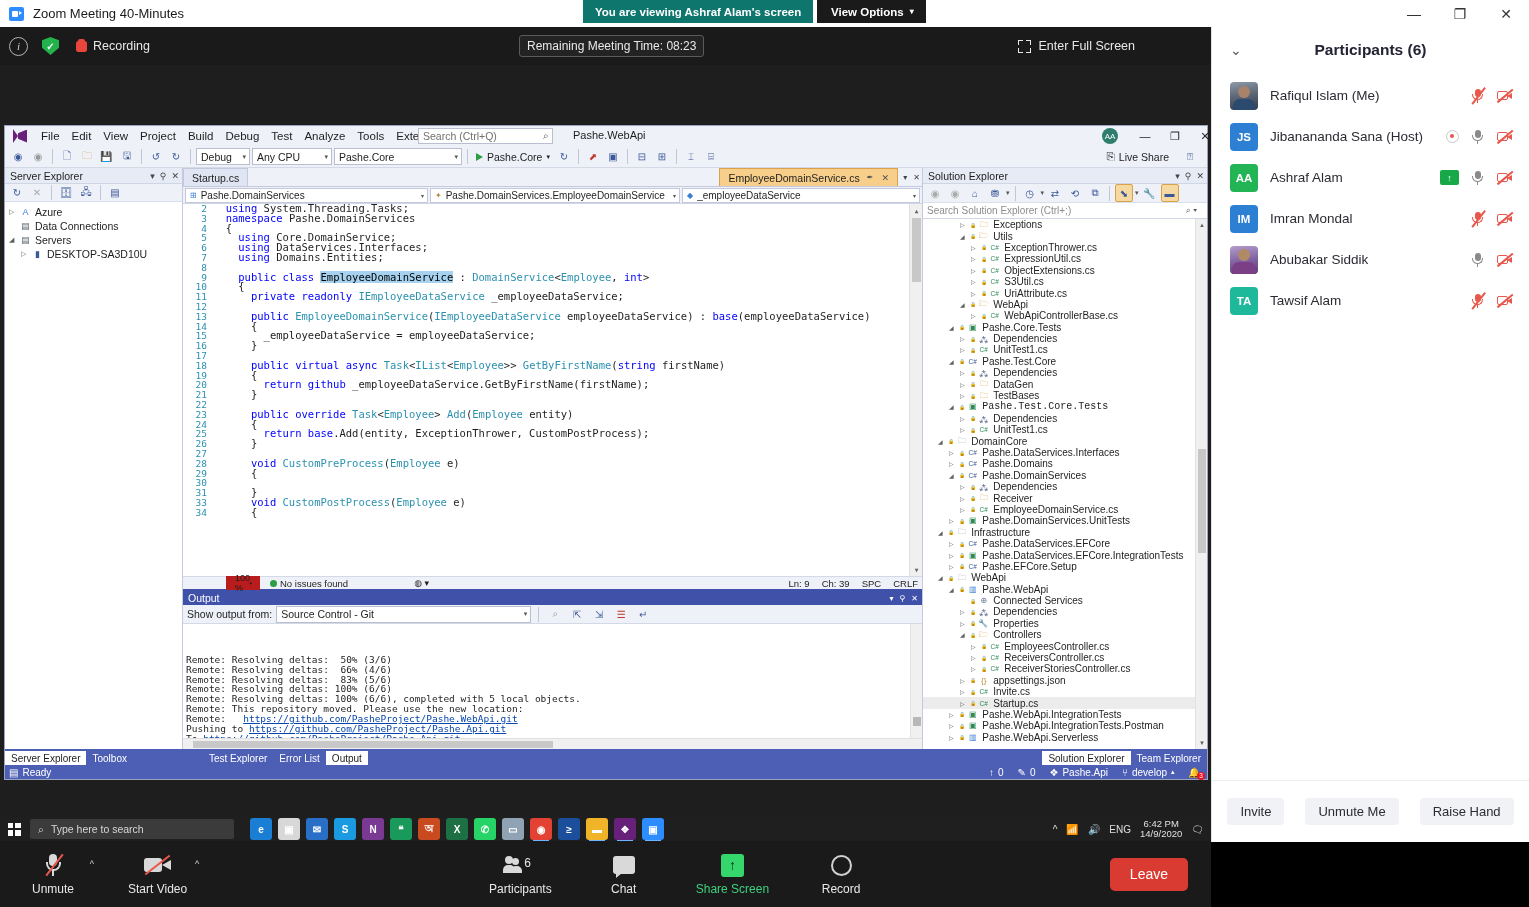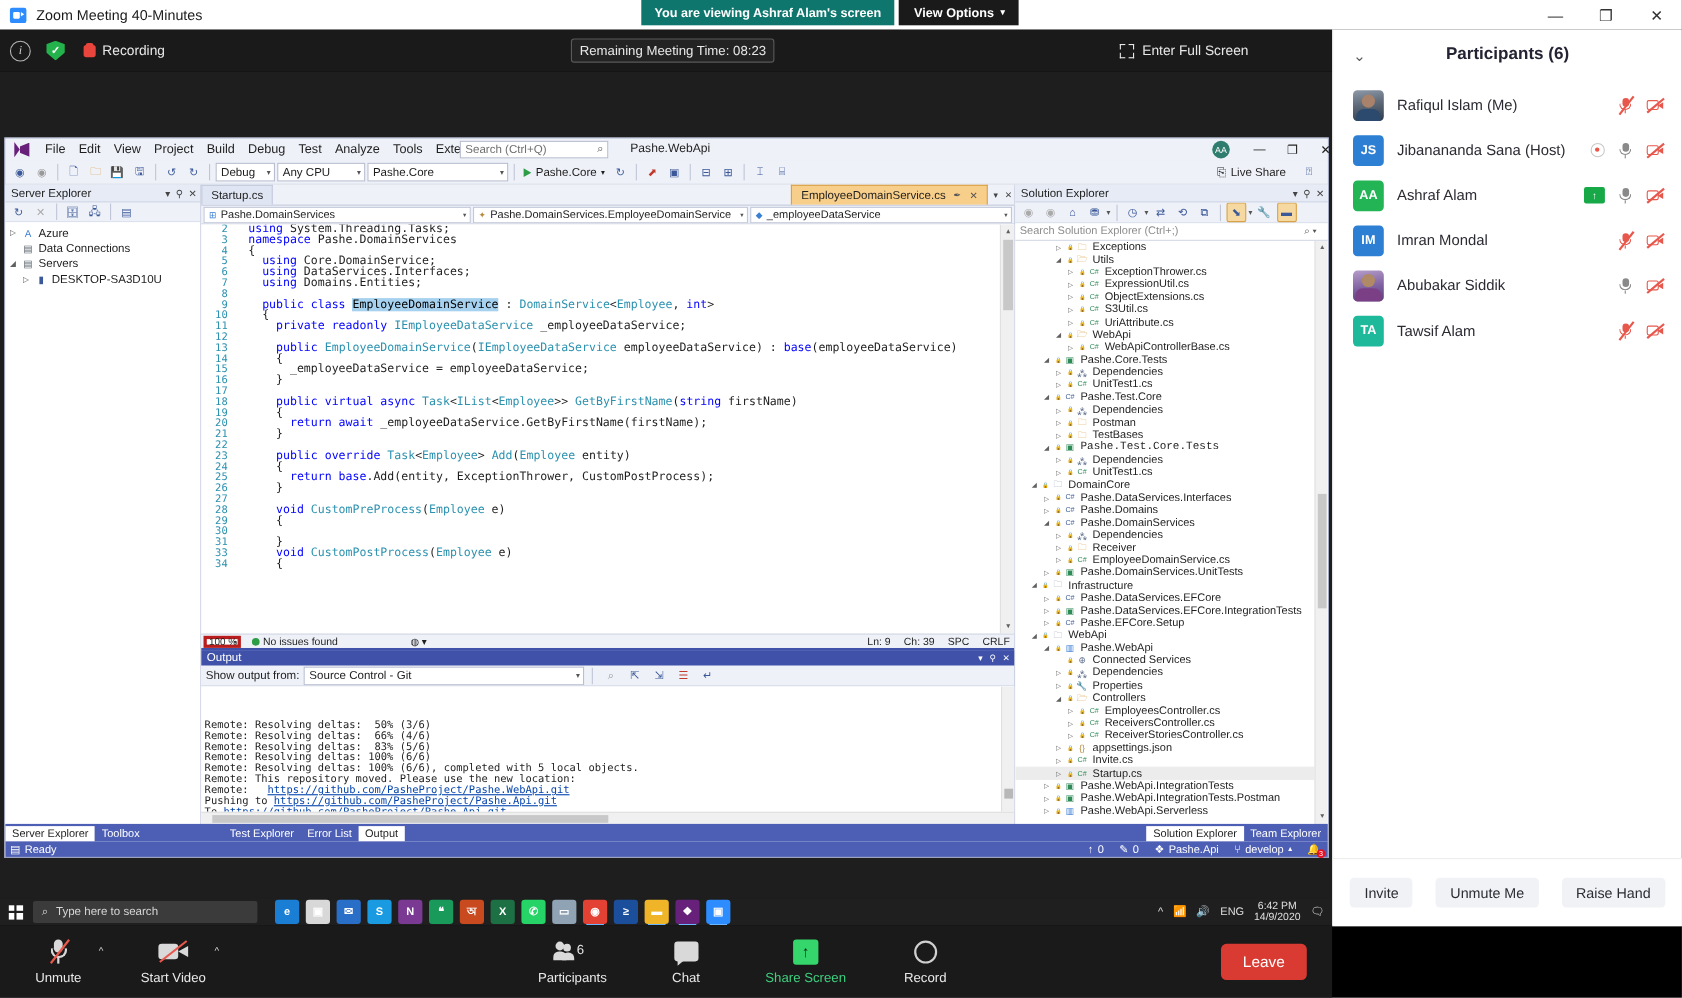--- a/index.html
+++ b/index.html
@@ -291,23 +291,23 @@
   }
   .vscroll .arrow-up { top: 0; }
   .vscroll .arrow-dn { bottom: 0; }
 
   .editor-status {
     height: 13px; background: #eef1f8; display: flex; align-items: center;
     font-size: 9.5px; color: #1e1e1e; border-top: 1px solid #d4d9e6;
     position: relative; padding-left: 2px; gap: 6px;
   }
   .zoom-pct {
-    width: 34px; height: 11px; border: 3px solid #b91c1c; background: #fff;
+    width: 34px; height: 11px; border: 7px solid #b91c1c; background: #fff;
     display: flex; align-items: center; padding-left: 2px; font-size: 9px;
-    position: relative; cursor: pointer;
+    position: relative; cursor: pointer; margin-left: 41px;
   }
   .zoom-pct::after { content: "▾"; position: absolute; right: 1px; font-size: 5px; }
   .issues { display: flex; align-items: center; gap: 3px; margin-left: 4px; }
   .issues .gdot { width: 7px; height: 7px; border-radius: 50%; background: #2e9e46; }
   .es-right { position: absolute; right: 4px; display: flex; gap: 12px; }
 
   
   .output-panel {
     height: 160px; background: #f5f6fa; border-top: 2px solid #3f51a8;
     display: flex; flex-direction: column;
@@ -863,21 +863,21 @@
                 <div class="cline"><span class="lnum">10</span><span>    <span class="ctext">{</span></span></div>
                 <div class="cline"><span class="lnum">11</span><span>      <span class="kw">private readonly </span><span class="ty">IEmployeeDataService</span><span class="ctext"> _employeeDataService;</span></span></div>
                 <div class="cline"><span class="lnum">12</span><span>      </span></div>
                 <div class="cline"><span class="lnum">13</span><span>      <span class="kw">public </span><span class="ty">EmployeeDomainService</span><span class="ctext">(</span><span class="ty">IEmployeeDataService</span><span class="ctext"> employeeDataService) : </span><span class="kw">base</span><span class="ctext">(employeeDataService)</span></span></div>
                 <div class="cline"><span class="lnum">14</span><span>      <span class="ctext">{</span></span></div>
                 <div class="cline"><span class="lnum">15</span><span>        <span class="ctext">_employeeDataService = employeeDataService;</span></span></div>
                 <div class="cline"><span class="lnum">16</span><span>      <span class="ctext">}</span></span></div>
                 <div class="cline"><span class="lnum">17</span><span>      </span></div>
                 <div class="cline"><span class="lnum">18</span><span>      <span class="kw">public virtual async </span><span class="ty">Task</span><span class="ctext">&lt;</span><span class="ty">IList</span><span class="ctext">&lt;</span><span class="ty">Employee</span><span class="ctext">&gt;&gt; </span><span class="ty">GetByFirstName</span><span class="ctext">(</span><span class="kw">string</span><span class="ctext"> firstName)</span></span></div>
                 <div class="cline"><span class="lnum">19</span><span>      <span class="ctext">{</span></span></div>
-                <div class="cline"><span class="lnum">20</span><span>        <span class="kw">return await </span><span class="ctext">_employeeDataService.GetByFirstName(firstName);</span></span></div>
+                <div class="cline"><span class="lnum">20</span><span>        <span class="kw">return github </span><span class="ctext">_employeeDataService.GetByFirstName(firstName);</span></span></div>
                 <div class="cline"><span class="lnum">21</span><span>      <span class="ctext">}</span></span></div>
                 <div class="cline"><span class="lnum">22</span><span>      </span></div>
                 <div class="cline"><span class="lnum">23</span><span>      <span class="kw">public override </span><span class="ty">Task</span><span class="ctext">&lt;</span><span class="ty">Employee</span><span class="ctext">&gt; </span><span class="ty">Add</span><span class="ctext">(</span><span class="ty">Employee</span><span class="ctext"> entity)</span></span></div>
                 <div class="cline"><span class="lnum">24</span><span>      <span class="ctext">{</span></span></div>
                 <div class="cline"><span class="lnum">25</span><span>        <span class="kw">return base</span><span class="ctext">.Add(entity, ExceptionThrower, CustomPostProcess);</span></span></div>
                 <div class="cline"><span class="lnum">26</span><span>      <span class="ctext">}</span></span></div>
                 <div class="cline"><span class="lnum">27</span><span>      </span></div>
                 <div class="cline"><span class="lnum">28</span><span>      <span class="kw">void </span><span class="ty">CustomPreProcess</span><span class="ctext">(</span><span class="ty">Employee</span><span class="ctext"> e)</span></span></div>
                 <div class="cline"><span class="lnum">29</span><span>      <span class="ctext">{</span></span></div>
                 <div class="cline"><span class="lnum">30</span><span>      </span></div>
@@ -1051,21 +1051,21 @@
                 <div class="tree-row" style="padding-left: 37px; height: 11.4px;">
                   <span class="arw" style="font-size: 6px;">▷</span>
                   <span style="font-size: 5px; margin-right: 1px;">🔒</span>
                   <span class="tnode-ico" style="color: rgb(90, 106, 138); font-size: 8px;">⁂</span>
                   <span style="font-size: 10px;">Dependencies</span>
                 </div>
                 <div class="tree-row" style="padding-left: 37px; height: 11.4px;">
                   <span class="arw" style="font-size: 6px;">▷</span>
                   <span style="font-size: 5px; margin-right: 1px;">🔒</span>
                   <span class="tnode-ico" style="color: rgb(217, 162, 74); font-size: 8px;">🗀</span>
-                  <span style="font-size: 10px;">Postman</span>
+                  <span style="font-size: 10px;">DataGen</span>
                 </div>
                 <div class="tree-row" style="padding-left: 37px; height: 11.4px;">
                   <span class="arw" style="font-size: 6px;">▷</span>
                   <span style="font-size: 5px; margin-right: 1px;">🔒</span>
                   <span class="tnode-ico" style="color: rgb(217, 162, 74); font-size: 8px;">🗀</span>
                   <span style="font-size: 10px;">TestBases</span>
                 </div>
                 <div class="tree-row" style="padding-left: 26px; height: 11.4px;">
                   <span class="arw" style="font-size: 6px;">◢</span>
                   <span style="font-size: 5px; margin-right: 1px;">🔒</span>

